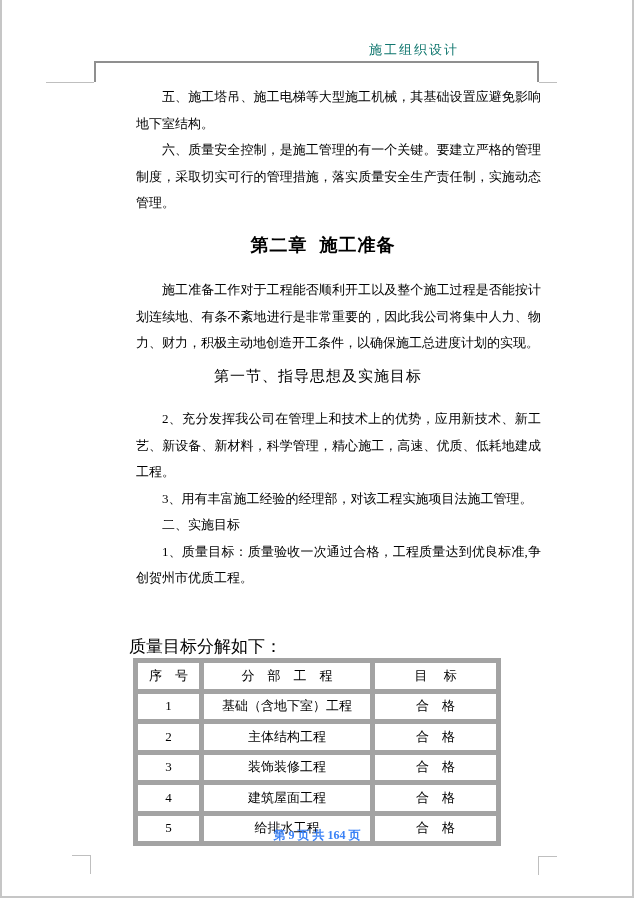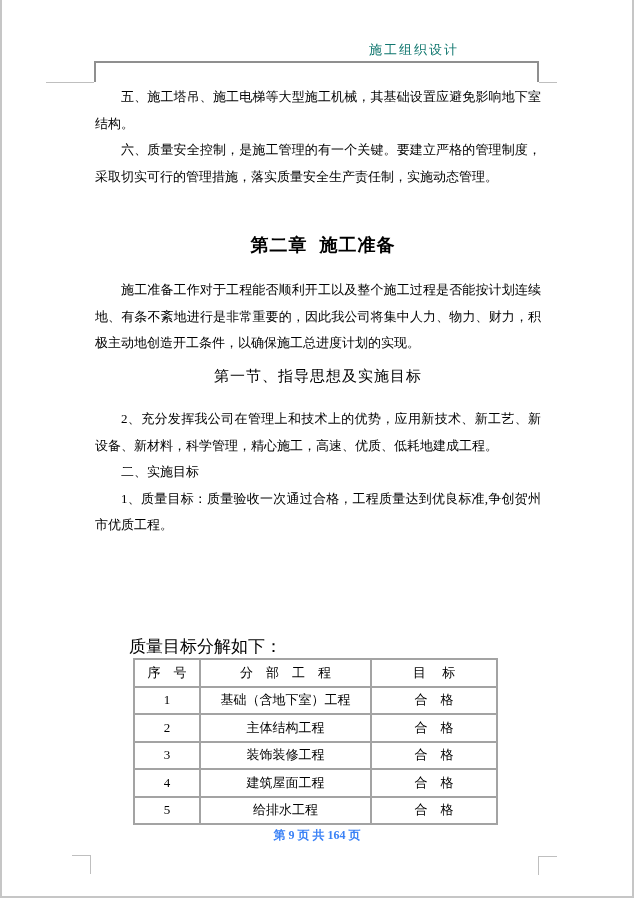--- a/index.html
+++ b/index.html
@@ -30,21 +30,21 @@
   .m-bl-v { left:90px;  top:855px; width:1px;  height:19px; }
   .m-br-h { left:538px; top:856px; width:19px; height:1px; }
   .m-br-v { left:538px; top:856px; width:1px;  height:19px; }
 
   
   .textblock { position:absolute; left:95px; width:446px; font-size:13px; line-height:26.5px; text-align:justify; }
   .tb-top  { top:84px; }
   .tb-mid  { top:277px; }
   .tb-main { top:406px; }
   .para { margin:0; }
-  .indent { text-indent:2em; }
+  .indent { text-indent:2em;margin-left:41px; }
 
   .chapter-title {
     position:absolute; left:95px; top:226px; width:446px; margin:5px;
     font-size:18px; font-weight:bold; text-align:center; line-height:30px; letter-spacing:1px;font-family:Liberation Mono, monospace;
   }
   .section-title {
     position:absolute; left:95px; top:364px; width:446px; margin:0;
     font-size:15px; font-weight:normal; text-align:center; line-height:24px; letter-spacing:1px;
   }
   .table-caption {
@@ -52,21 +52,21 @@
     font-size:17px; line-height:20px; text-indent:2em;
   }
 
   
   .qtable {
     position:absolute; left:133px; top:658px;
     border-collapse:collapse; table-layout:fixed;
     font-size:13px;
   }
   .qtable th, .qtable td {
-    border:2px solid #a3a3a3; height:25.5px; padding:0;
+    border:5px solid #a3a3a3; height:25.5px; padding:0;
     text-align:center; vertical-align:middle; font-weight:normal;
   }
   .col-no   { width:66px; }
   .col-item { width:171px; }
   .col-tgt  { width:126px; }
   .num { font-family:"Liberation Serif", serif; }
 
   
   .page-footer {
     position:absolute; left:0; top:827px; width:634px;
@@ -102,20 +102,21 @@
   <h1 class="chapter-title">第二章 施工准备</h1>
 
   <div class="textblock tb-mid">
     <p class="para indent">施工准备工作对于工程能否顺利开工以及整个施工过程是否能按计划连续地、有条不紊地进行是非常重要的，因此我公司将集中人力、物力、财力，积极主动地创造开工条件，以确保施工总进度计划的实现。</p>
   </div>
 
   <h2 class="section-title">第一节、指导思想及实施目标</h2>
 
   <div class="textblock tb-main">
     <p class="para indent">2、充分发挥我公司在管理上和技术上的优势，应用新技术、新工艺、新设备、新材料，科学管理，精心施工，高速、优质、低耗地建成工程。</p>
+    <p class="para indent">3、用有丰富施工经验的经理部，对该工程实施项目法施工管理。</p>
     <p class="para indent">二、实施目标</p>
     <p class="para indent">1、质量目标：质量验收一次通过合格，工程质量达到优良标准,争创贺州市优质工程。</p>
   </div>
 
   <p class="table-caption">质量目标分解如下：</p>
 
   <table class="qtable">
     <colgroup>
       <col class="col-no">
         <col class="col-item">

